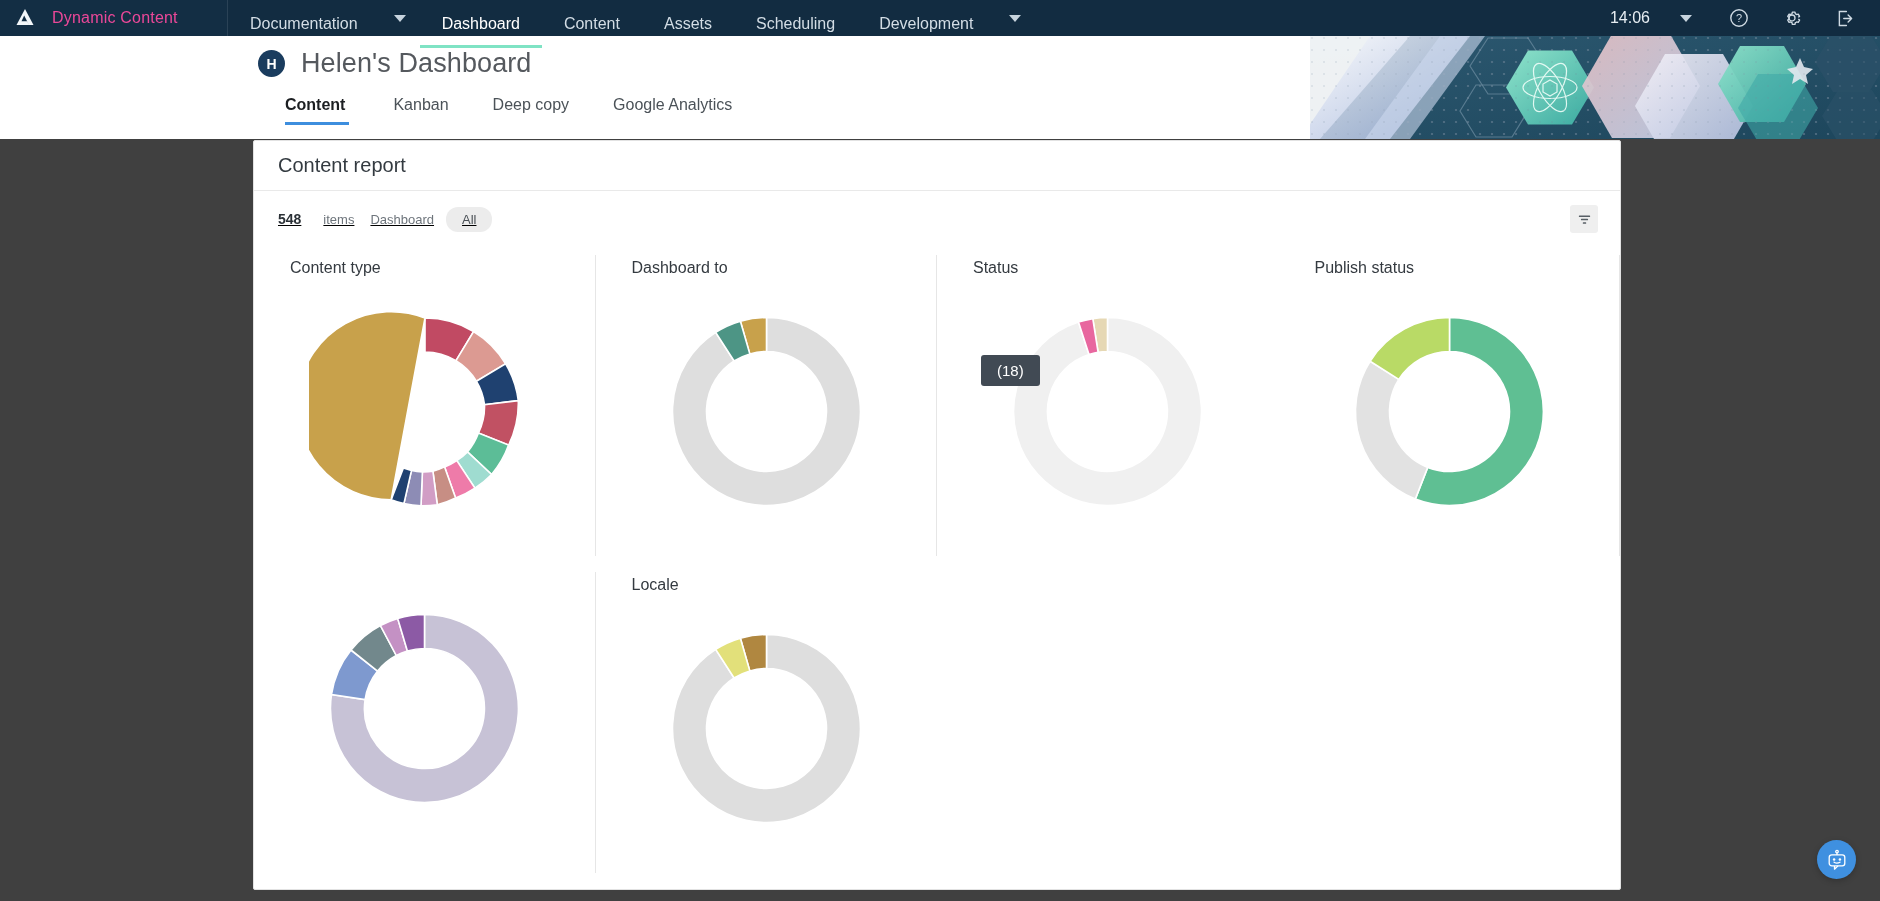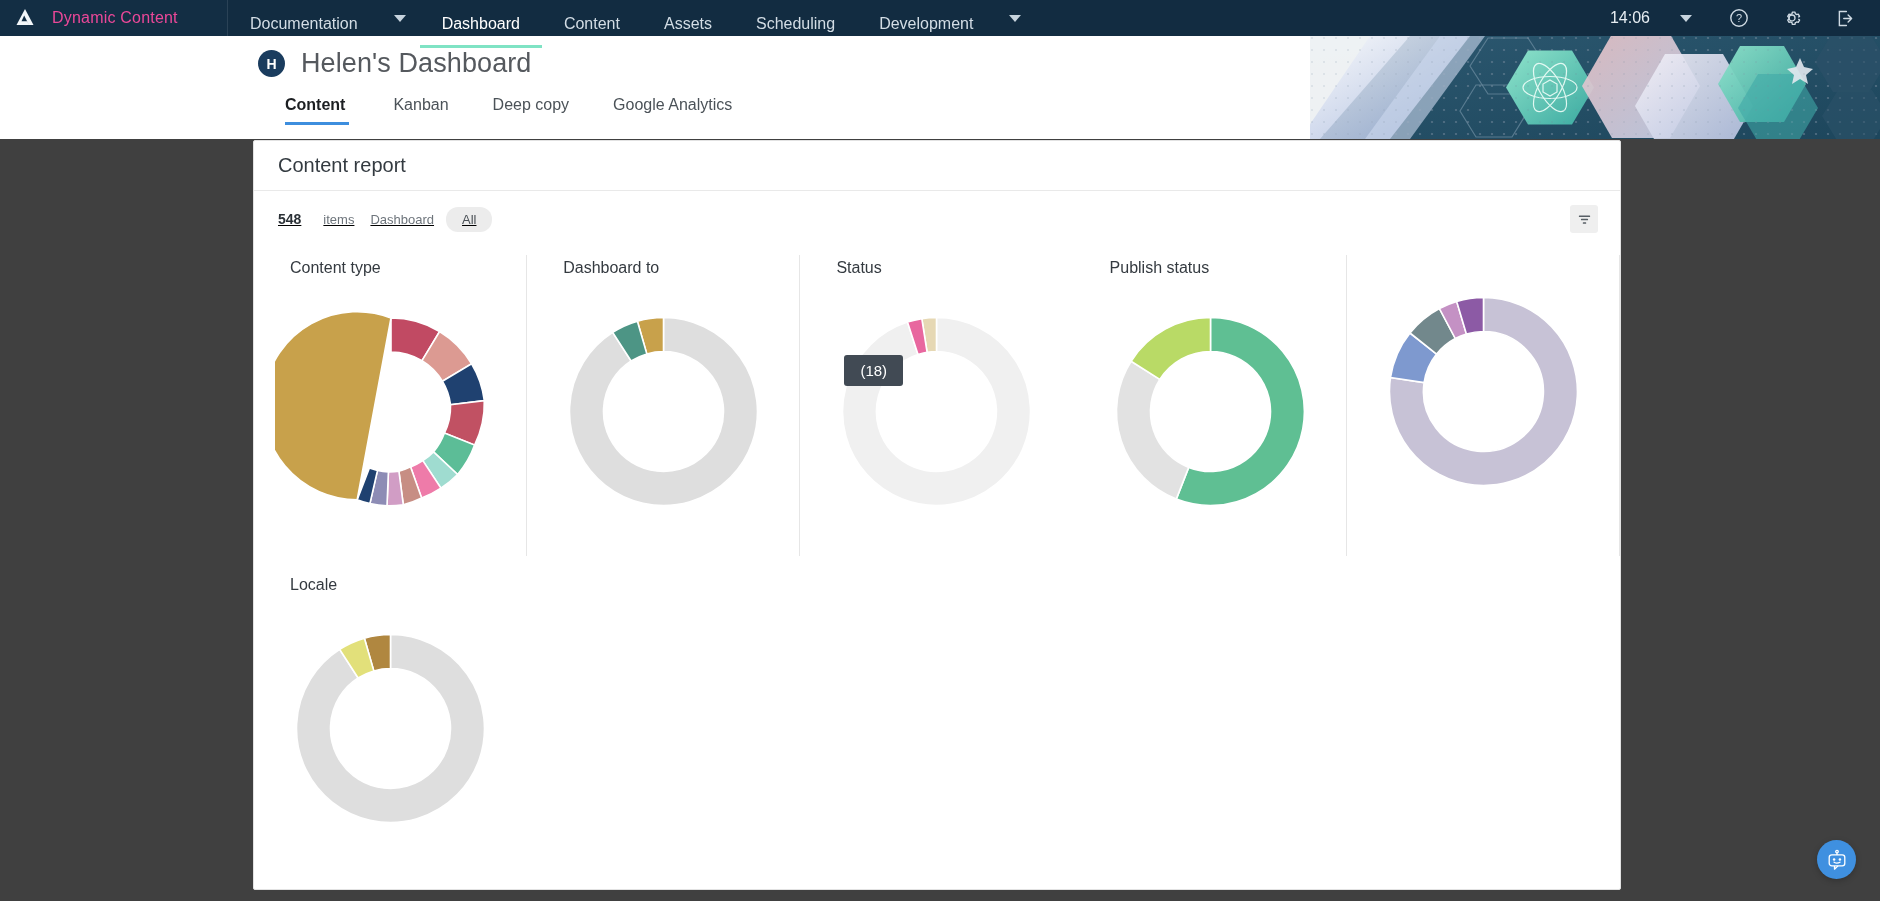--- a/index.html
+++ b/index.html
@@ -153,21 +153,21 @@
     margin-left: auto;
     width: 28px; height: 28px;
     background: #efefef; border-radius: 3px;
     display: flex; align-items: center; justify-content: center;
     cursor: pointer;
   }
 
   
   .chart-grid {
     display: grid;
-    grid-template-columns: repeat(5, 1fr);
+    grid-template-columns: repeat(4, 1fr);
     grid-template-rows: 317px 317px;
     padding: 0 0 8px 0;
   }
   .chart-cell {
     position: relative;
     padding: 12px 0 0 0;
   }
   .chart-cell:not(:nth-child(3n))::after {
     content: ""; position: absolute; top: 8px; bottom: 8px; right: 0;
     width: 1px; background: #e6e6e6;

